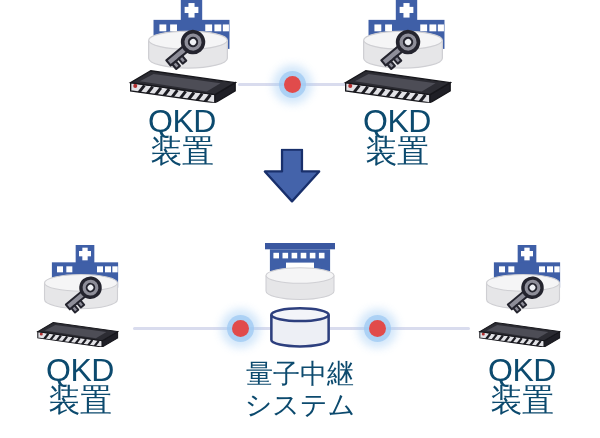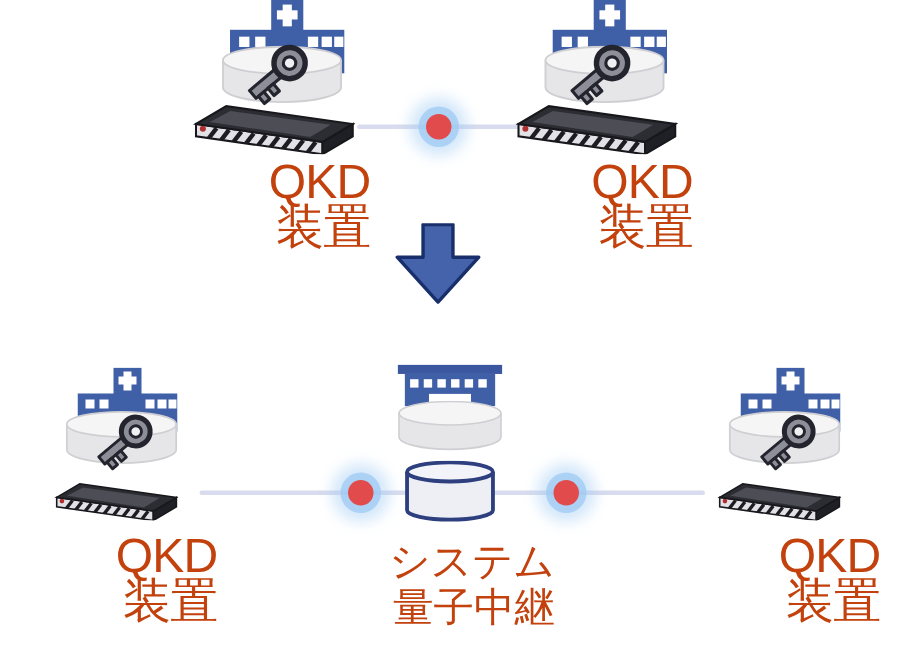--- a/index.html
+++ b/index.html
@@ -9,22 +9,22 @@
   }
   .node{position:absolute;z-index:1;}
   .qkd-node{width:130px;height:175px;}
   .ic{position:absolute;display:block;}
   
   .building{left:36px;top:0;width:77px;height:55px;}
   .platform{left:30px;top:30px;width:82px;height:40px;}
   .key{left:43px;top:24px;width:52px;height:52px;}
   .server{left:10px;top:66px;width:110px;height:37px;}
   .label{
-    position:absolute;top:106px;left:0;width:130px;text-align:right;
-    font-size:32px;line-height:30px;font-weight:500;color:#c2410c;letter-spacing:-0.5px;
+    position:absolute;top:106px;left:0;width:130px;text-align:center;
+    font-size:32px;line-height:30px;font-weight:500;color:#0c4a6e;letter-spacing:-0.5px;
   }
   
   .bottom .building{left:36px;top:4px;width:68px;height:48px;}
   .bottom .platform{left:28px;top:32px;width:76px;height:38px;}
   .bottom .key{left:45px;top:30px;width:48px;height:48px;}
   .bottom .server{left:20px;top:78px;width:84px;height:28px;}
   .bottom .label{top:114px;}
   
   .relay-node{width:140px;height:185px;}
   .r-building{left:35px;top:2px;width:70px;height:28px;}
@@ -197,22 +197,22 @@
     <svg class="ic r-building" viewBox="0 0 100 40">
         <use href="#sym-building-flat"></use>
       </svg>
     <svg class="ic r-platform" viewBox="0 0 100 48">
         <use href="#sym-platform"></use>
       </svg>
     <svg class="ic r-db" viewBox="0 0 100 66">
         <use href="#sym-db"></use>
       </svg>
     <div class="label">
+      <div>量子中継</div>
       <div>システム</div>
-      <div>量子中継</div>
     </div>
   </div>
 
   <div class="node qkd-node bottom" style="left:457px;top:241px;">
     <svg class="ic building" viewBox="0 0 100 72">
         <use href="#sym-building"></use>
       </svg>
     <svg class="ic platform" viewBox="0 0 100 48">
         <use href="#sym-platform"></use>
       </svg>

